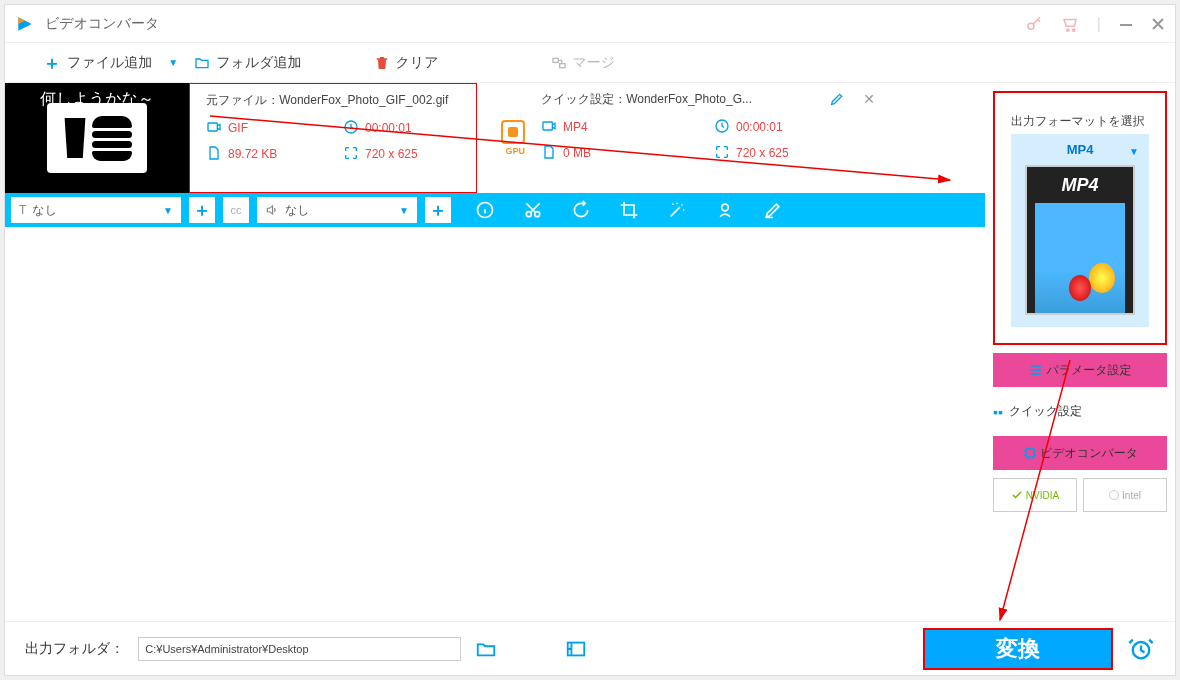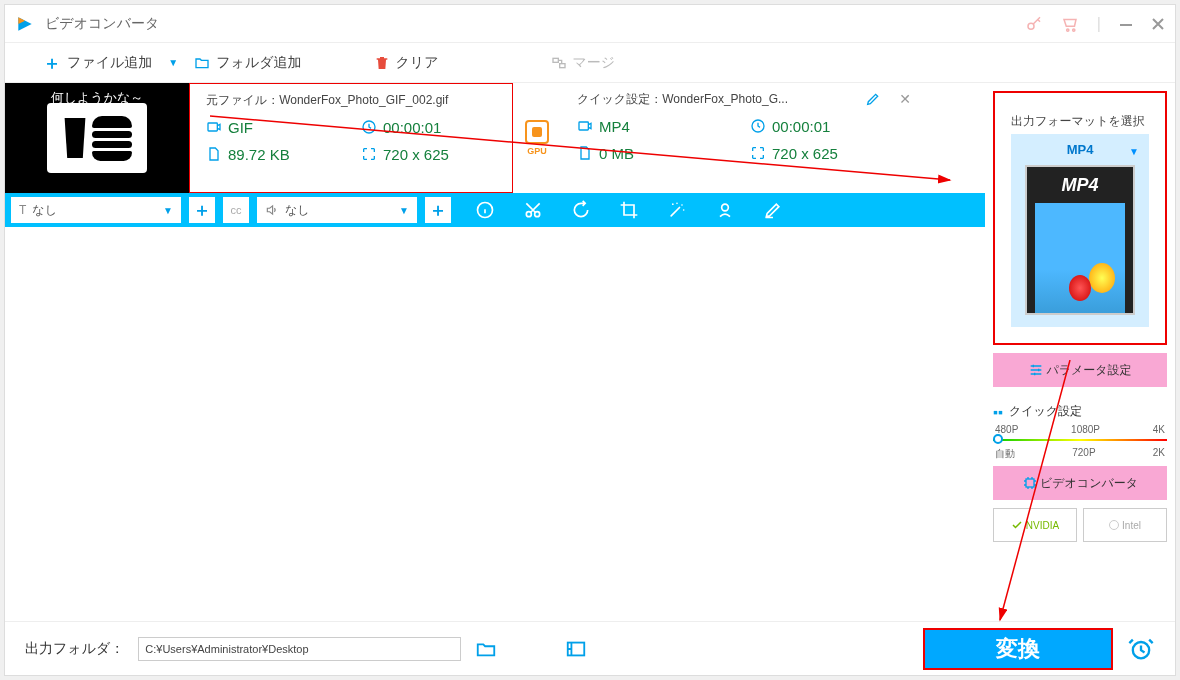--- a/index.html
+++ b/index.html
@@ -12,31 +12,31 @@
 .titlebar .winbtns > * { cursor: pointer; }
 .toolbar { height: 40px; display: flex; align-items: center; padding: 0 30px; gap: 8px; border-bottom: 1px solid #eee; }
 .tbtn { display: flex; align-items: center; gap: 6px; color: #444; font-size: 14px; padding: 4px 8px; cursor: pointer; background: none; border: none; }
 .tbtn .ic { width: 16px; height: 16px; }
 .plus-blue { color: #00a0e9; font-weight: bold; font-size: 18px; }
 .dd-arrow { color: #00a0e9; font-size: 10px; }
 .main { flex: 1; display: flex; min-height: 0; }
 .left { flex: 1; display: flex; flex-direction: column; min-height: 0; }
 .filerow { height: 110px; display: flex; }
 .thumb { width: 184px; height: 110px; background: #000; color: #fff; position: relative; display: flex; flex-direction: column; align-items: center; justify-content: center; }
-.thumb .cap { font-size: 13px; position: absolute; top: 6px; }
+.thumb .cap { font-size: 16px; position: absolute; top: 6px; }
 .srcpane, .outpane { position: relative; padding: 8px 16px; display: flex; flex-direction: column; gap: 10px; }
-.srcpane { width: 324px; border: 1px solid #e00; }
-.gpu { width: 48px; display: flex; flex-direction: column; align-items: center; justify-content: center; gap: 2px; }
+.srcpane { width: 288px; border: 1px solid #e00; }
+.gpu { width: 48px; display: flex; flex-direction: column; align-items: flex-end; justify-content: center; gap: 2px; }
 .gpu-ic { width: 24px; height: 24px; border: 2px solid #f7941d; border-radius: 4px; display: flex; align-items: center; justify-content: center; }
 .gpu-ic::after { content: ""; width: 10px; height: 10px; background: #f7941d; border-radius: 2px; }
 .gpu-lbl { font-size: 9px; color: #f7941d; font-weight: bold; }
 .outpane { width: 358px; }
 .fname { font-size: 12px; color: #444; white-space: nowrap; overflow: hidden; }
 .metarow { display: flex; gap: 20px; }
-.meta { display: flex; align-items: flex-start; gap: 6px; font-size: 15px; color: #15803d; flex: 1; }
+.meta { display: flex; align-items: flex-end; gap: 6px; font-size: 12px; color: #ef4444; flex: 1; }
 .meta .mic { width: 16px; height: 16px; color: #00a0e9; }
 .closex { position: absolute; right: 8px; top: 8px; color: #999; cursor: pointer; font-size: 14px; }
 .edit-ic { position: absolute; right: 38px; top: 8px; color: #00a0e9; cursor: pointer; }
 .seprow { height: 34px; background: #00c0ff; display: flex; align-items: center; }
 .dd { height: 26px; background: #fff; display: flex; align-items: center; padding: 0 8px; margin: 0 4px; font-size: 12px; color: #555; }
 .dd1 { width: 170px; margin-left: 6px; }
 .dd2 { width: 160px; }
 .sqbtn { width: 26px; height: 26px; background: #fff; color: #00a0e9; display: flex; align-items: center; justify-content: center; font-weight: bold; font-size: 18px; cursor: pointer; margin: 0 4px; }
 .ccbtn { width: 26px; height: 26px; background: #fff; color: #aaa; display: flex; align-items: center; justify-content: center; font-size: 11px; cursor: pointer; margin: 0 4px; }
 .editicons { flex: 1; display: flex; align-items: center; justify-content: flex-start; gap: 28px; padding-left: 20px; color: #fff; }
@@ -47,21 +47,21 @@
 .formatbox .hdr { font-size: 12px; color: #444; padding: 4px 0; }
 .formatsel { background: #d4eeff; padding: 8px; text-align: center; position: relative; }
 .formatsel .flabel { color: #0077cc; font-size: 13px; font-weight: bold; text-align: center; }
 .formatsel .ftri { position: absolute; right: 10px; top: 12px; color: #0090ff; font-size: 10px; }
 .mp4thumb { width: 110px; height: 150px; margin: 8px auto 4px; background: #333; border: 2px solid #ccc; display: flex; flex-direction: column; }
 .mp4thumb .mp4top { height: 36px; background: #222; color: #fff; display: flex; align-items: center; justify-content: center; font-size: 18px; font-weight: bold; font-style: italic; }
 .mp4thumb .mp4img { flex: 1; background: linear-gradient(180deg, #4db8ff 60%, #3a9edb 100%); position: relative; border-left: 8px solid #222; border-right: 8px solid #222; }
 .mp4thumb .mp4img::before, .mp4thumb .mp4img::after { content: ""; position: absolute; border-radius: 50%; }
 .mp4thumb .mp4img::before { width: 26px; height: 30px; background: radial-gradient(#ff5, #f90); right: 10px; bottom: 20px; }
 .mp4thumb .mp4img::after { width: 22px; height: 26px; background: radial-gradient(#f55, #c00); right: 34px; bottom: 12px; }
-.sidebtn { background: #f9a8d4; height: 34px; display: flex; align-items: center; justify-content: center; font-size: 12px; color: #333; cursor: pointer; gap: 2px; }
+.sidebtn { background: #ec4899; height: 34px; display: flex; align-items: center; justify-content: center; font-size: 12px; color: #333; cursor: pointer; gap: 2px; }
 .quicksec { padding: 4px 0; }
 .qhdr { display: flex; align-items: center; gap: 6px; font-size: 12px; color: #333; padding: 4px 0; }
 .qhdr .qdot { color: #00a0e9; font-size: 14px; }
 .slider { position: relative; height: 30px; }
 .slider .ticks { display: flex; justify-content: space-between; font-size: 10px; color: #666; padding: 0 2px; }
 .slider .track { position: relative; height: 2px; margin-top: 4px; background: linear-gradient(90deg, #0c0 0%, #ff0 50%, #f00 100%); }
 .slider .knob { position: absolute; left: 0; top: -5px; width: 10px; height: 10px; border-radius: 50%; background: #fff; border: 2px solid #00a0e9; }
 .gpurow { display: flex; gap: 6px; }
 .gpucard { flex: 1; height: 34px; border: 1px solid #ccc; display: flex; align-items: center; justify-content: center; font-size: 10px; gap: 3px; cursor: pointer; }
 .gpucard.nv { color: #76b900; }
@@ -305,35 +305,20 @@
         <svg width="16" height="16" viewBox="0 0 24 24" fill="none" stroke="#00a0e9" stroke-width="2">
             <path d="M4 6 H20 M4 12 H20 M4 18 H20 M8 4 V8 M16 10 V14 M10 16 V20"></path>
           </svg>
         <span>パラメータ設定</span>
       </div>
 
       <div class="quicksec">
         <div class="qhdr">
           <span class="qdot">▪▪</span>
           <span>クイック設定</span>
-        </div>
-        <div class="slider">
-          <div class="ticks">
-            <span>480P</span>
-            <span>1080P</span>
-            <span>4K</span>
-          </div>
-          <div class="track">
-              <div class="knob"></div>
-            </div>
-          <div class="ticks" style="margin-top:6px">
-            <span>自動</span>
-            <span>720P</span>
-            <span>2K</span>
-          </div>
         </div>
       </div>
 
       <div class="sidebtn">
         <svg width="16" height="16" viewBox="0 0 24 24" fill="none" stroke="#00a0e9" stroke-width="2">
             <rect x="6" y="6" width="12" height="12"></rect>
             <path d="M9 3 V6 M15 3 V6 M9 18 V21 M15 18 V21 M3 9 H6 M3 15 H6 M18 9 H21 M18 15 H21"></path>
           </svg>
         <span>ビデオコンバータ</span>
       </div>

